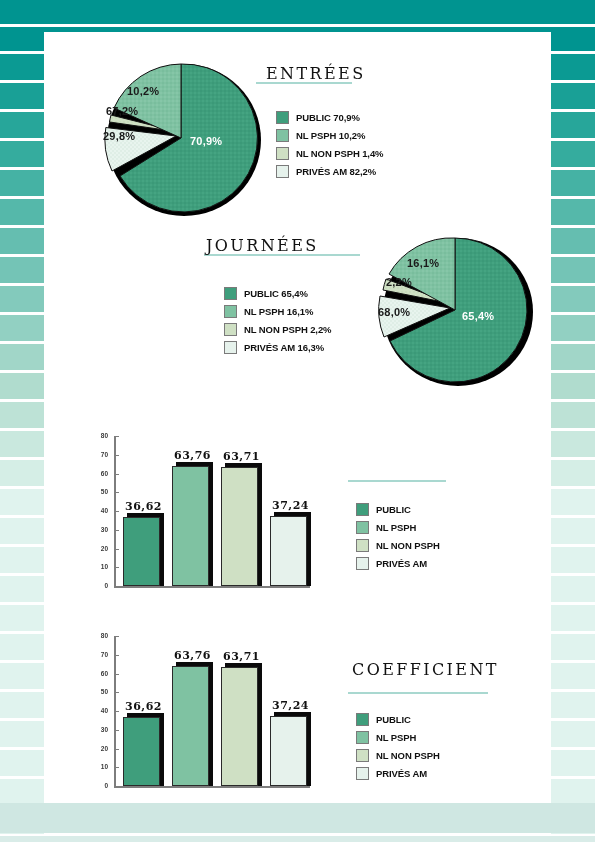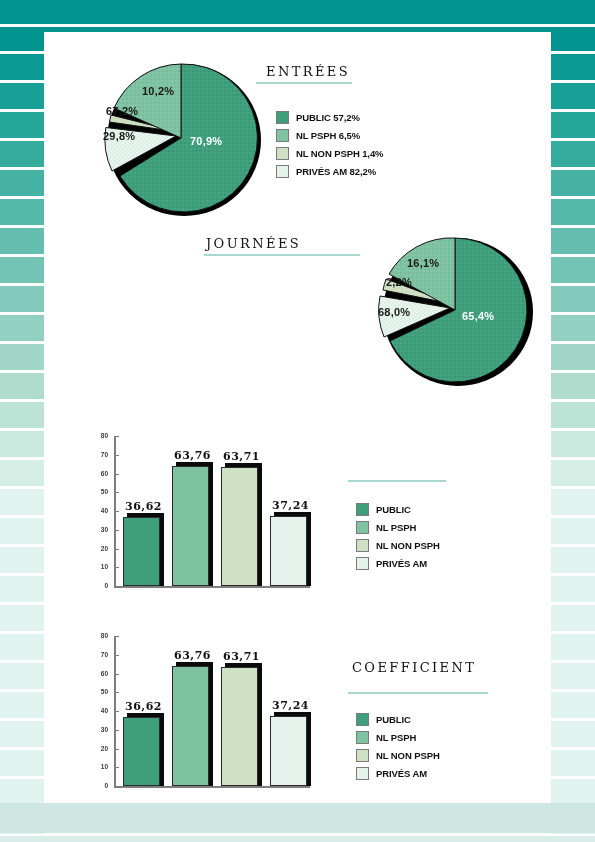--- a/index.html
+++ b/index.html
@@ -27,21 +27,21 @@
     top: 32px;
     width: 507px;
     height: 768px;
     background: #ffffff;
     z-index: 5;
   }
   
   .sec-title {
     position: absolute;
     font-family: "DejaVu Serif", "Liberation Serif", serif;
-    font-size: 13px;
+    font-size: 16px;
     letter-spacing: 2.4px;
     color: #111111;
     white-space: nowrap;
     z-index: 12;
   }
   .title-rule {
     position: absolute;
     height: 2px;
     background: #a9d8d0;
     z-index: 11;
@@ -225,33 +225,33 @@
 
       <path d="M83,78 L83,4 A74,74 0 1,1 22,116 Z" fill="url(#dotA)" stroke="#111" stroke-width="1"></path>
 
       <path d="M78,76 L14,111 A74,74 0 0,1 7.8,67.5 Z" fill="url(#dotD)" stroke="#111" stroke-width="1"></path>
 
       <path d="M81,72 L11.5,62 A74,74 0 0,1 13,55 Z" fill="url(#dotC)" stroke="#111" stroke-width="1"></path>
 
       <path d="M83,78 L16,48 A74,74 0 0,1 83,4 Z" fill="url(#dotB)" stroke="#111" stroke-width="1"></path>
     </svg>
     <div class="pie-label white" style="left:92px; top:75px;">70,9%</div>
-    <div class="pie-label" style="left:44px; top:25px;">10,2%</div>
+    <div class="pie-label" style="left:29px; top:25px;">10,2%</div>
     <div class="pie-label" style="left:8px; top:45px;">67,2%</div>
     <div class="pie-label" style="left:5px; top:70px;">29,8%</div>
   </div>
 
   <div class="legend" id="legend-entrees" style="left:276px; top:110px;">
       <div class="legend-row">
         <span class="swatch" style="background: rgb(63, 158, 124);"></span>
-        <span class="legend-text">PUBLIC 57,2%</span>
+        <span class="legend-text">PUBLIC 70,9%</span>
       </div>
       <div class="legend-row">
         <span class="swatch" style="background: rgb(127, 194, 162);"></span>
-        <span class="legend-text">NL PSPH 6,5%</span>
+        <span class="legend-text">NL PSPH 10,2%</span>
       </div>
       <div class="legend-row">
         <span class="swatch" style="background: rgb(207, 224, 196);"></span>
         <span class="legend-text">NL NON PSPH 1,4%</span>
       </div>
       <div class="legend-row">
         <span class="swatch" style="background: rgb(230, 242, 236);"></span>
         <span class="legend-text">PRIVÉS AM 82,2%</span>
       </div>
     </div>
@@ -270,20 +270,38 @@
       <path d="M77,70 L7,56 A72,72 0 0,1 10,45 Z" fill="url(#dotC)" stroke="#111" stroke-width="1"></path>
 
       <path d="M79,76 L13,40 A72,72 0 0,1 79,4 Z" fill="url(#dotB)" stroke="#111" stroke-width="1"></path>
     </svg>
     <div class="pie-label white" style="left:86px; top:76px;">65,4%</div>
     <div class="pie-label" style="left:31px; top:23px;">16,1%</div>
     <div class="pie-label" style="left:10px; top:42px;">2,2%</div>
     <div class="pie-label" style="left:2px; top:72px;">68,0%</div>
   </div>
 
+  <div class="legend" id="legend-journees" style="left:224px; top:286px;">
+      <div class="legend-row">
+        <span class="swatch" style="background: rgb(63, 158, 124);"></span>
+        <span class="legend-text">PUBLIC 65,4%</span>
+      </div>
+      <div class="legend-row">
+        <span class="swatch" style="background: rgb(127, 194, 162);"></span>
+        <span class="legend-text">NL PSPH 16,1%</span>
+      </div>
+      <div class="legend-row">
+        <span class="swatch" style="background: rgb(207, 224, 196);"></span>
+        <span class="legend-text">NL NON PSPH 2,2%</span>
+      </div>
+      <div class="legend-row">
+        <span class="swatch" style="background: rgb(230, 242, 236);"></span>
+        <span class="legend-text">PRIVÉS AM 16,3%</span>
+      </div>
+    </div>
 
   <div class="title-rule" style="left:348px; top:480px; width:98px;"></div>
   <div class="barchart" id="bar-durees" style="left:88px; top:412px; width:232px; height:190px;">
       <div class="axis-line" style="left: 26px; top: 24px; width: 2px; height: 150px;"></div>
       <div class="axis-line" style="left: 26px; top: 174px; width: 196px; height: 2px;"></div>
       <div class="ytick-label" style="left: 6px; top: 170px;">0</div>
       <div class="ytick-mark" style="left: 28px; top: 174px;"></div>
       <div class="ytick-label" style="left: 6px; top: 151.25px;">10</div>
       <div class="ytick-mark" style="left: 28px; top: 155.25px;"></div>
       <div class="ytick-label" style="left: 6px; top: 132.5px;">20</div>

